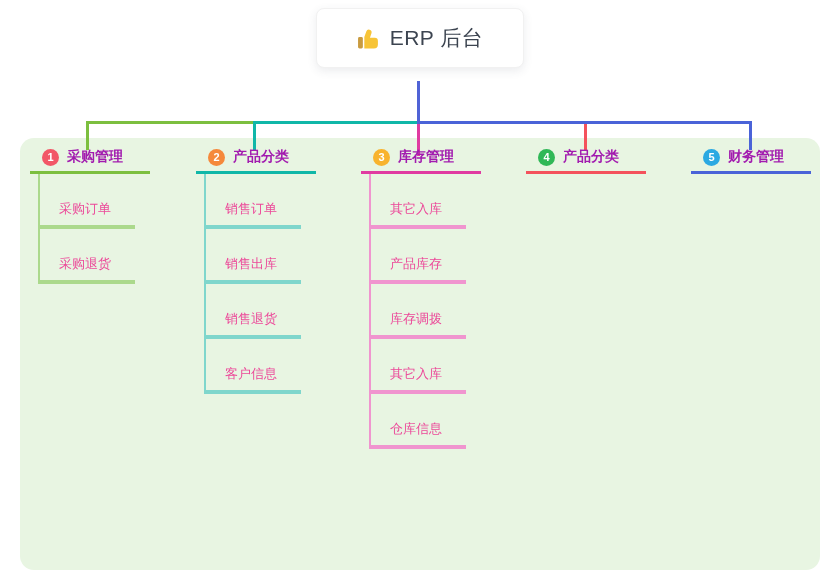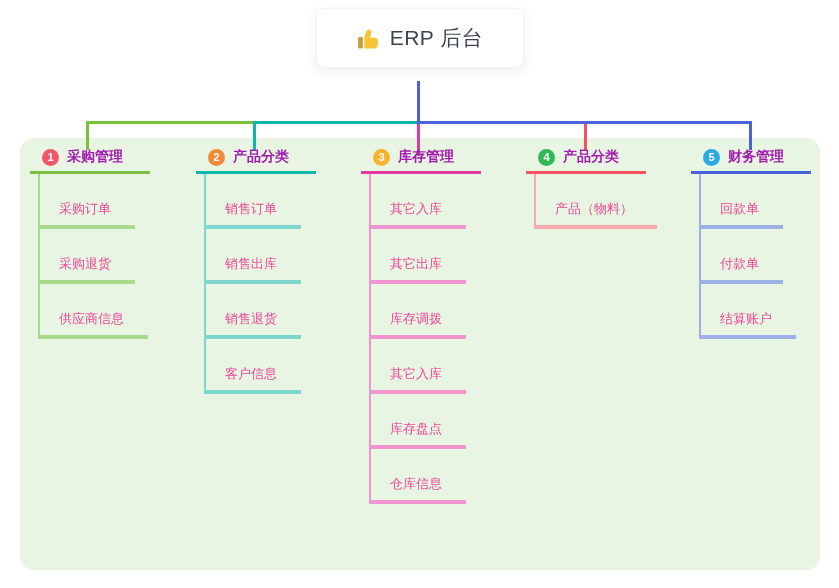--- a/index.html
+++ b/index.html
@@ -93,23 +93,20 @@
       <span class="badge">1</span>
       <span class="branch-title">采购管理</span>
     </div>
     <div class="children">
       <div class="child">
           <span class="child-label">采购订单</span>
         </div>
       <div class="child">
           <span class="child-label">采购退货</span>
         </div>
-      <div class="child">
-          <span class="child-label">供应商信息</span>
-        </div>
     </div>
   </div>
 
   <div class="branch b2" style="left:196px">
     <div class="branch-header">
       <span class="badge">2</span>
       <span class="branch-title">产品分类</span>
     </div>
     <div class="children">
       <div class="child">
@@ -130,60 +127,43 @@
   <div class="branch b3" style="left:361px">
     <div class="branch-header">
       <span class="badge">3</span>
       <span class="branch-title">库存管理</span>
     </div>
     <div class="children">
       <div class="child">
           <span class="child-label">其它入库</span>
         </div>
       <div class="child">
-          <span class="child-label">其它出库</span>
+          <span class="child-label">产品库存</span>
         </div>
       <div class="child">
           <span class="child-label">库存调拨</span>
         </div>
       <div class="child">
           <span class="child-label">其它入库</span>
-        </div>
-      <div class="child">
-          <span class="child-label">库存盘点</span>
         </div>
       <div class="child">
           <span class="child-label">仓库信息</span>
         </div>
     </div>
   </div>
 
   <div class="branch b4" style="left:526px">
     <div class="branch-header">
       <span class="badge">4</span>
       <span class="branch-title">产品分类</span>
     </div>
     <div class="children">
-      <div class="child">
-          <span class="child-label">产品（物料）</span>
-        </div>
     </div>
   </div>
 
   <div class="branch b5" style="left:691px">
     <div class="branch-header">
       <span class="badge">5</span>
       <span class="branch-title">财务管理</span>
     </div>
-    <div class="children">
-      <div class="child">
-          <span class="child-label">回款单</span>
-        </div>
-      <div class="child">
-          <span class="child-label">付款单</span>
-        </div>
-      <div class="child">
-          <span class="child-label">结算账户</span>
-        </div>
-    </div>
   </div>
 
 </div>
 
 </body></html>

